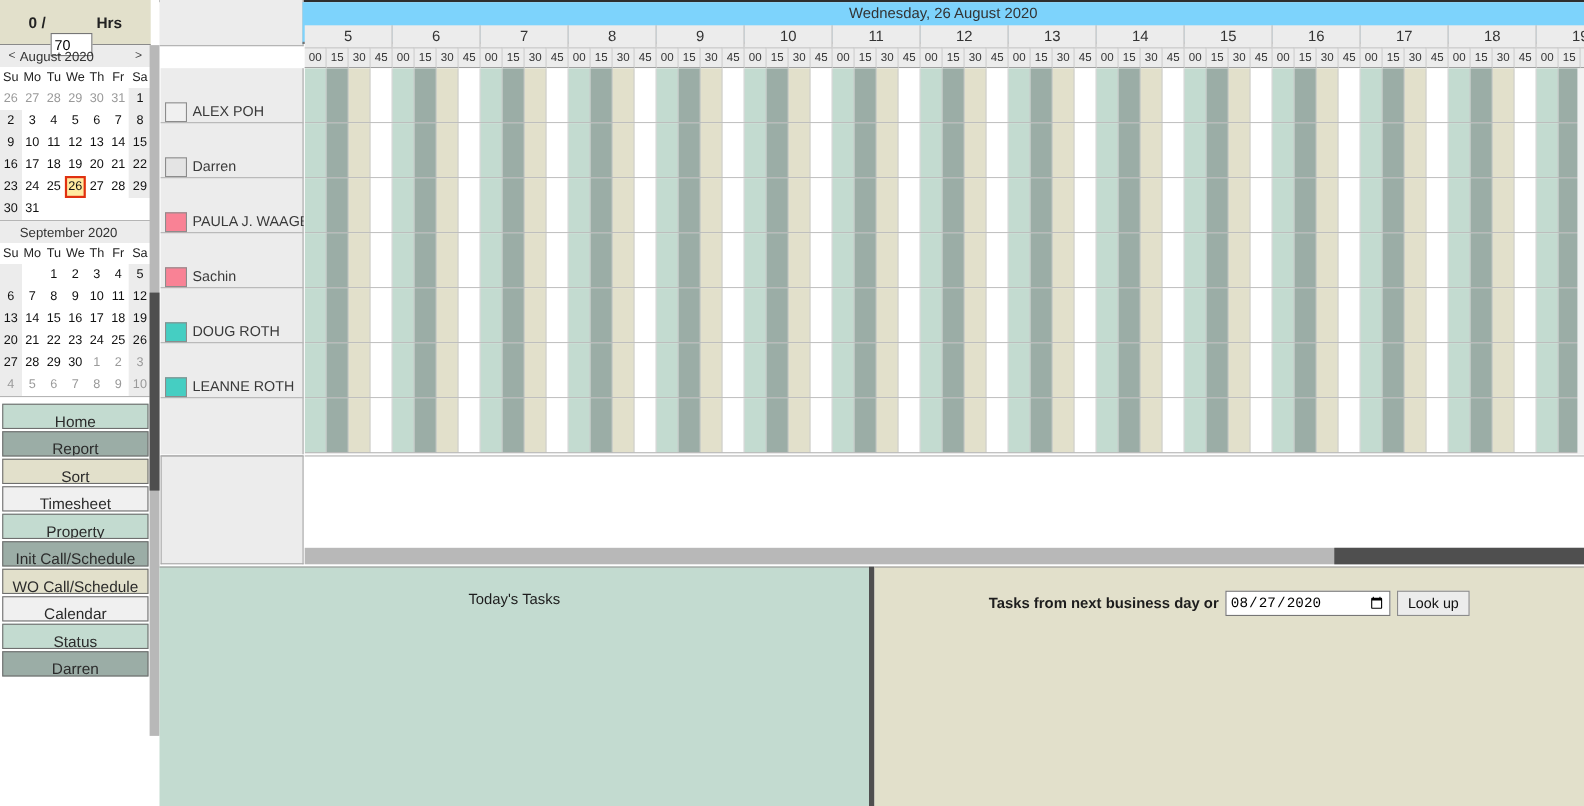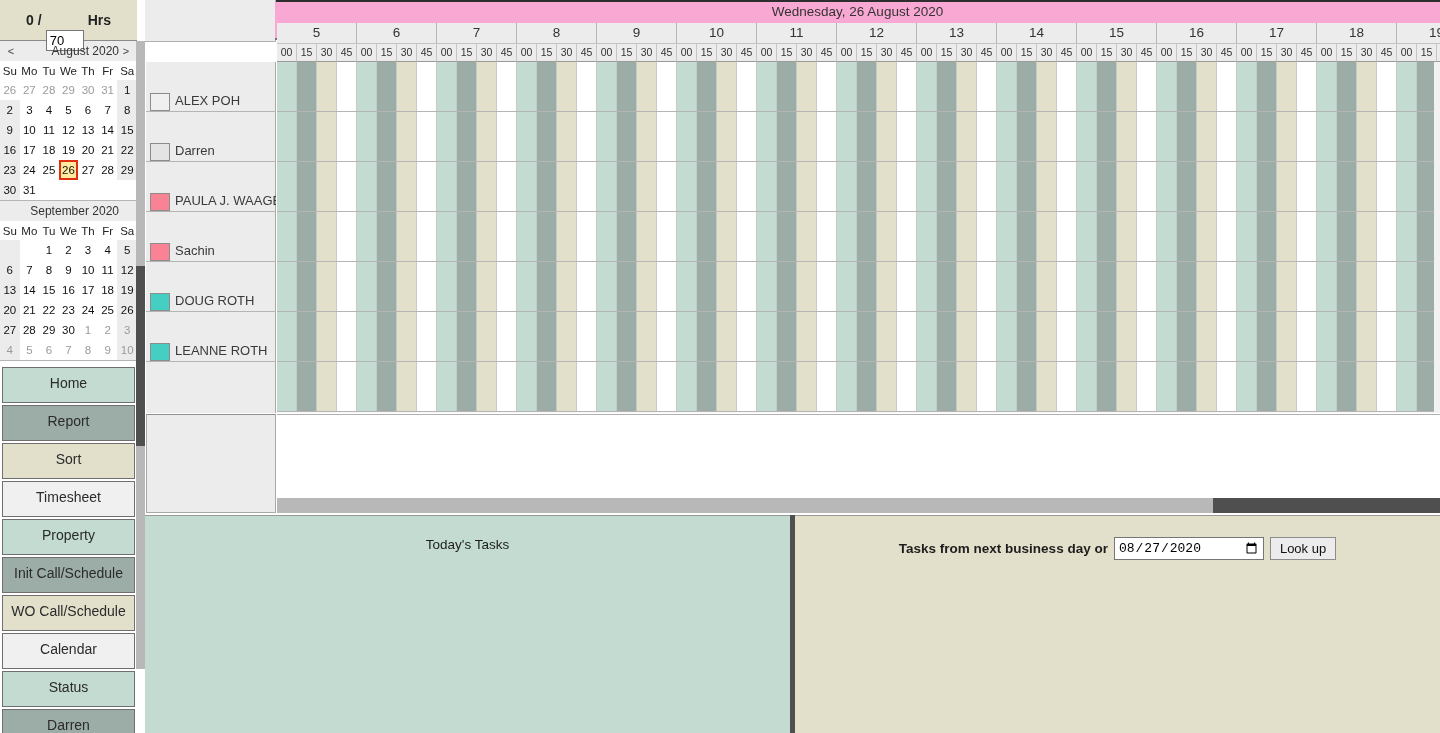--- a/index.html
+++ b/index.html
@@ -47,21 +47,21 @@
   }
   .cal-head {
     display: flex; align-items: center;
     height: 20px;
     background: #ececec;
     font-size: 12px;
     color: #333;
     padding: 0 4px;
   }
   .cal-nav { width: 14px; text-align: center; cursor: default; color: #444; font-size: 11px; }
-  .cal-title { flex: 1; text-align: right; }
+  .cal-title { flex: 1; text-align: left; }
   table.cal-grid {
     width: 137px;
     border-collapse: collapse;
     font-size: 11.5px;
   }
   table.cal-grid th {
     font-weight: normal;
     color: #222;
     height: 19px;
     text-align: center;
@@ -80,21 +80,21 @@
     outline: 2px solid #e03010;
     outline-offset: -2px;
     font-weight: normal;
   }
   table.cal-grid td.empty { background: #ffffff; }
 
   
   #menu { width: 137px; padding-top: 6px; }
   .menu-btn {
     display: block; width: 133px; margin: 0 0 2px 2px;
-    height: 36px; line-height: 30px;
+    height: 23px; line-height: 30px;
     text-align: center;
     font-size: 14px;
     color: #2b2b2b;
     border: 1px solid #6f6f6f;
     cursor: default;
     white-space: nowrap;
     overflow: hidden;
   }
   .mc-green { background: #c3dbd0; }
   .mc-gray  { background: #9bada6; }
@@ -107,21 +107,21 @@
     background: #b8b8b8;
   }
   #side-thumb {
     position: absolute; left: 0; top: 225px; width: 9px; height: 180px;
     background: #4f4f4f;
   }
 
   
   #date-bar {
     position: absolute; left: 275px; top: 2px; width: 1165px; height: 38px;
-    background: #f9a8d4;
+    background: #7dd3fc;
     border-bottom: 2px solid #737373;
     text-align: center;
     font-size: 13.5px;
     color: #333;
     line-height: 20px;
   }
   #topbar-blank {
     position: absolute; left: 145px; top: 0; width: 131px; height: 42px;
     background: #ececec;
     border-right: 1px solid #b0b0b0;

